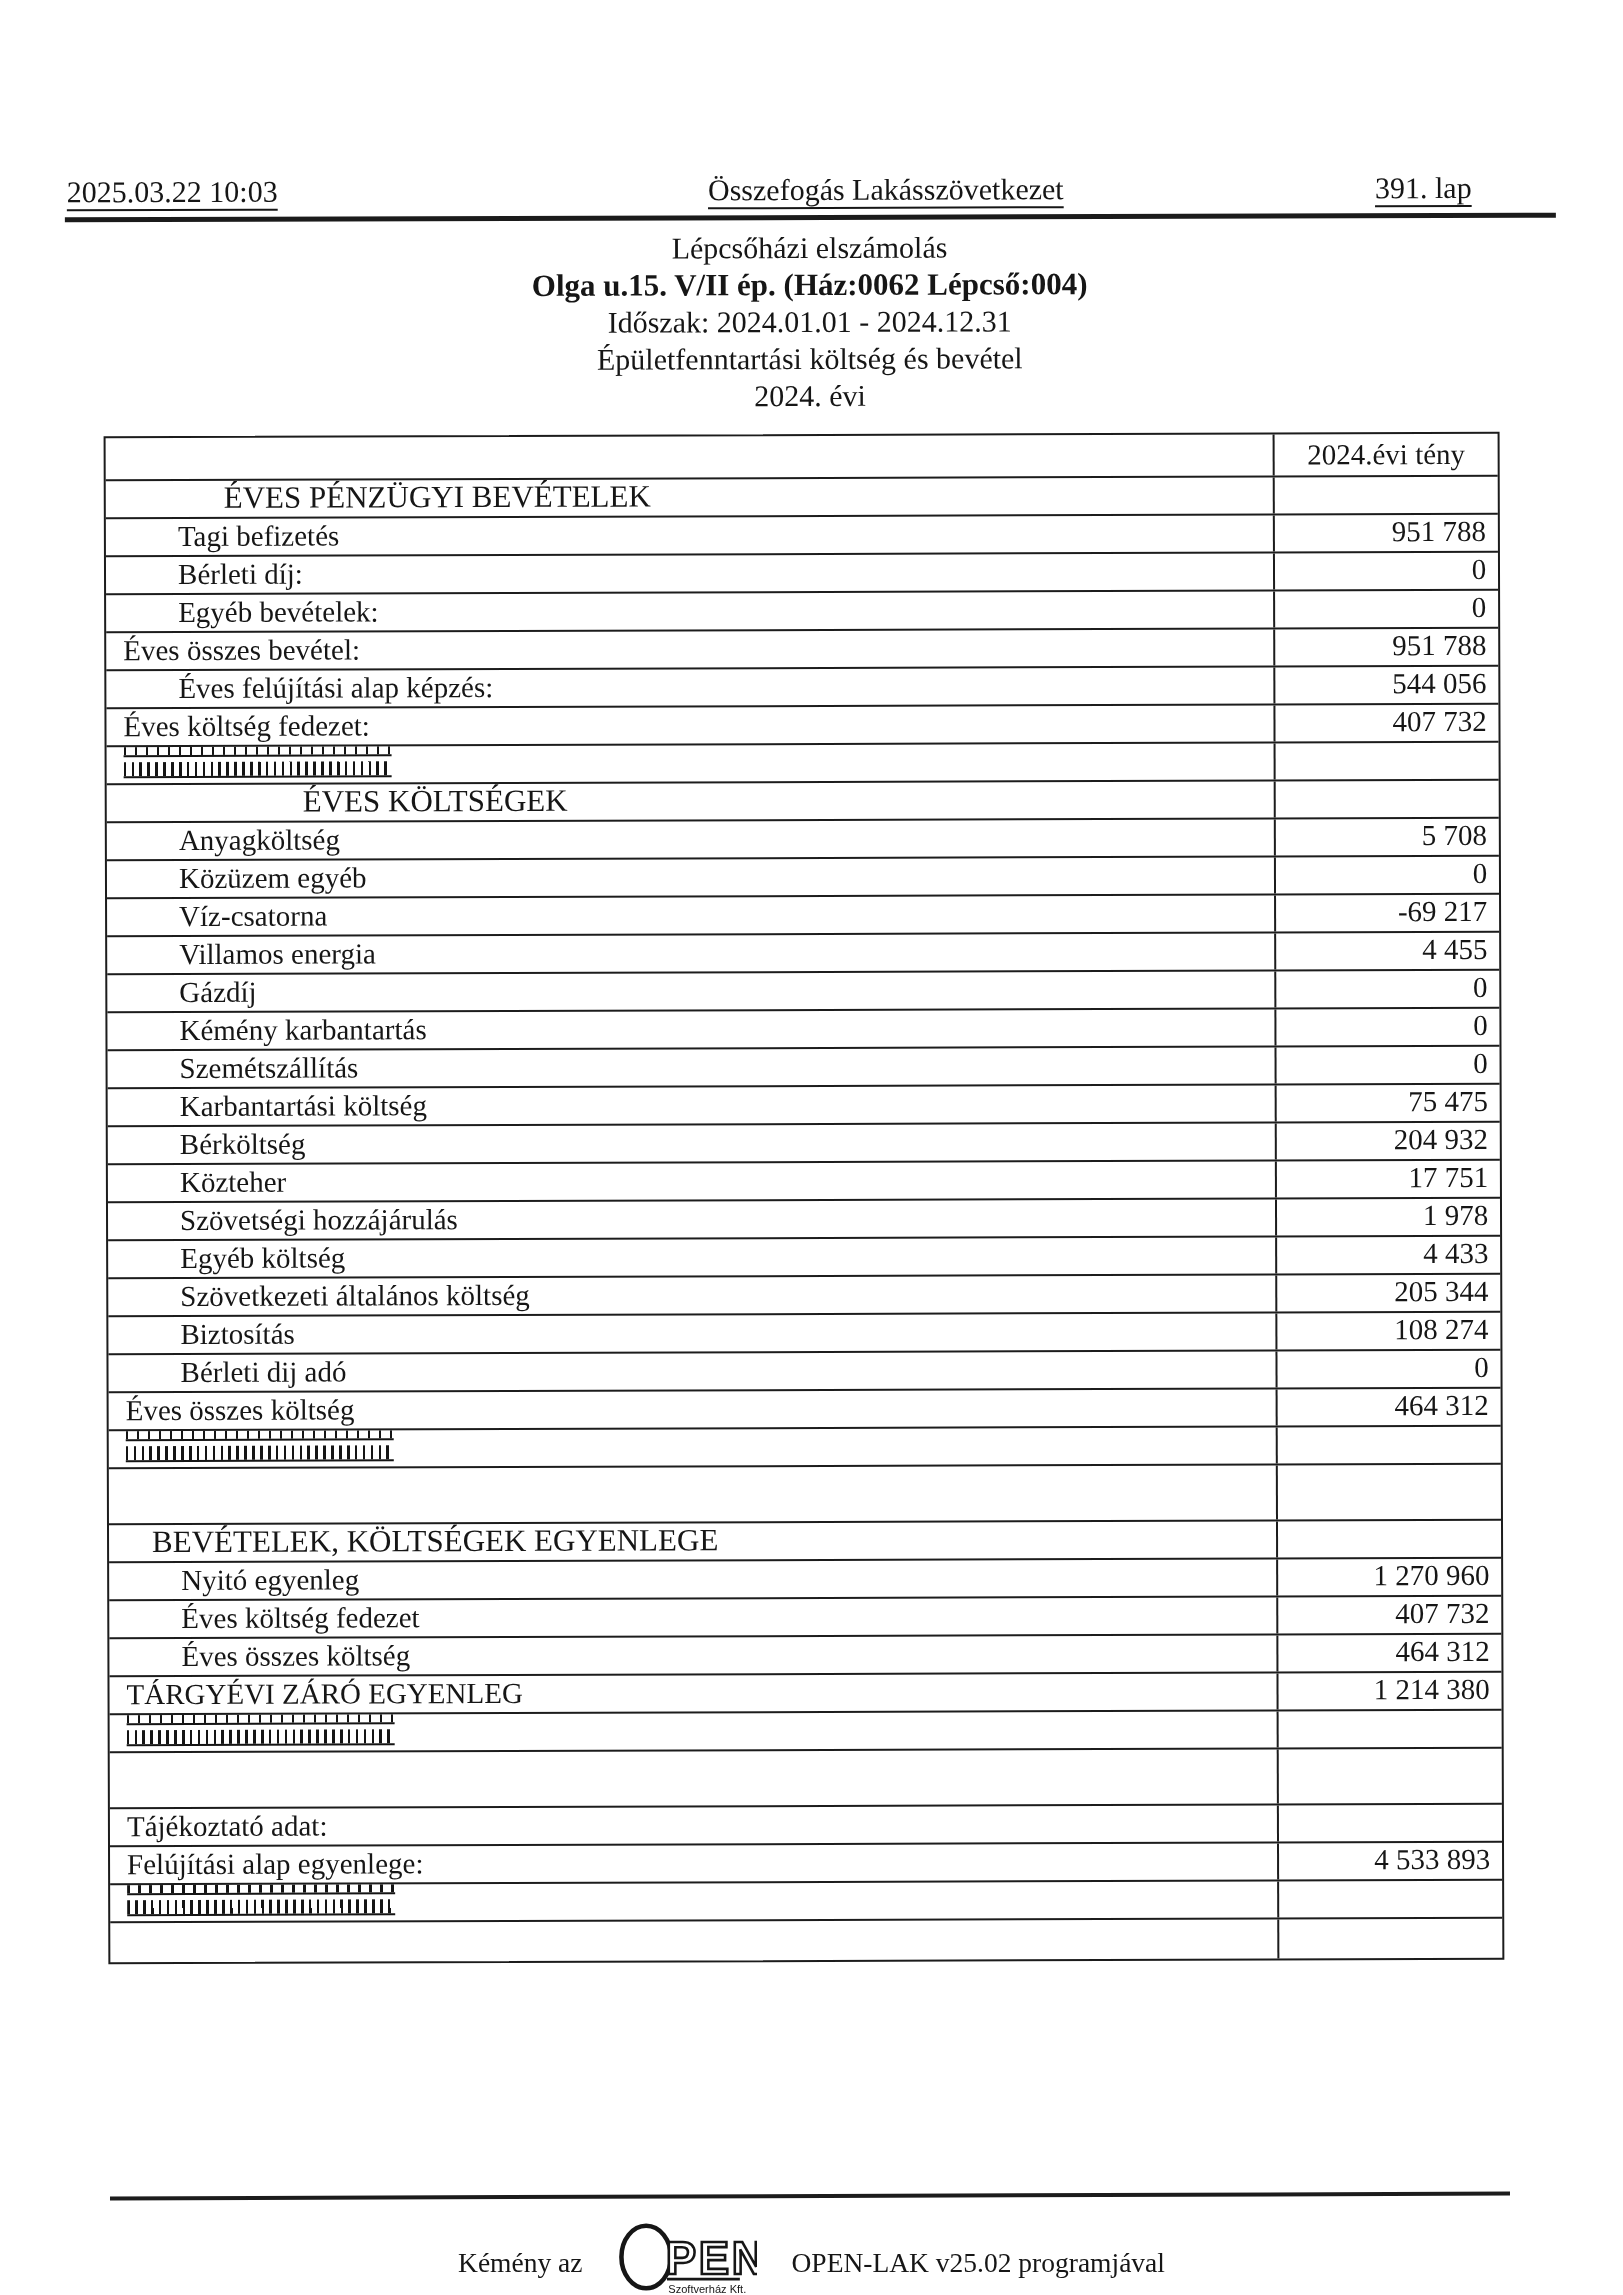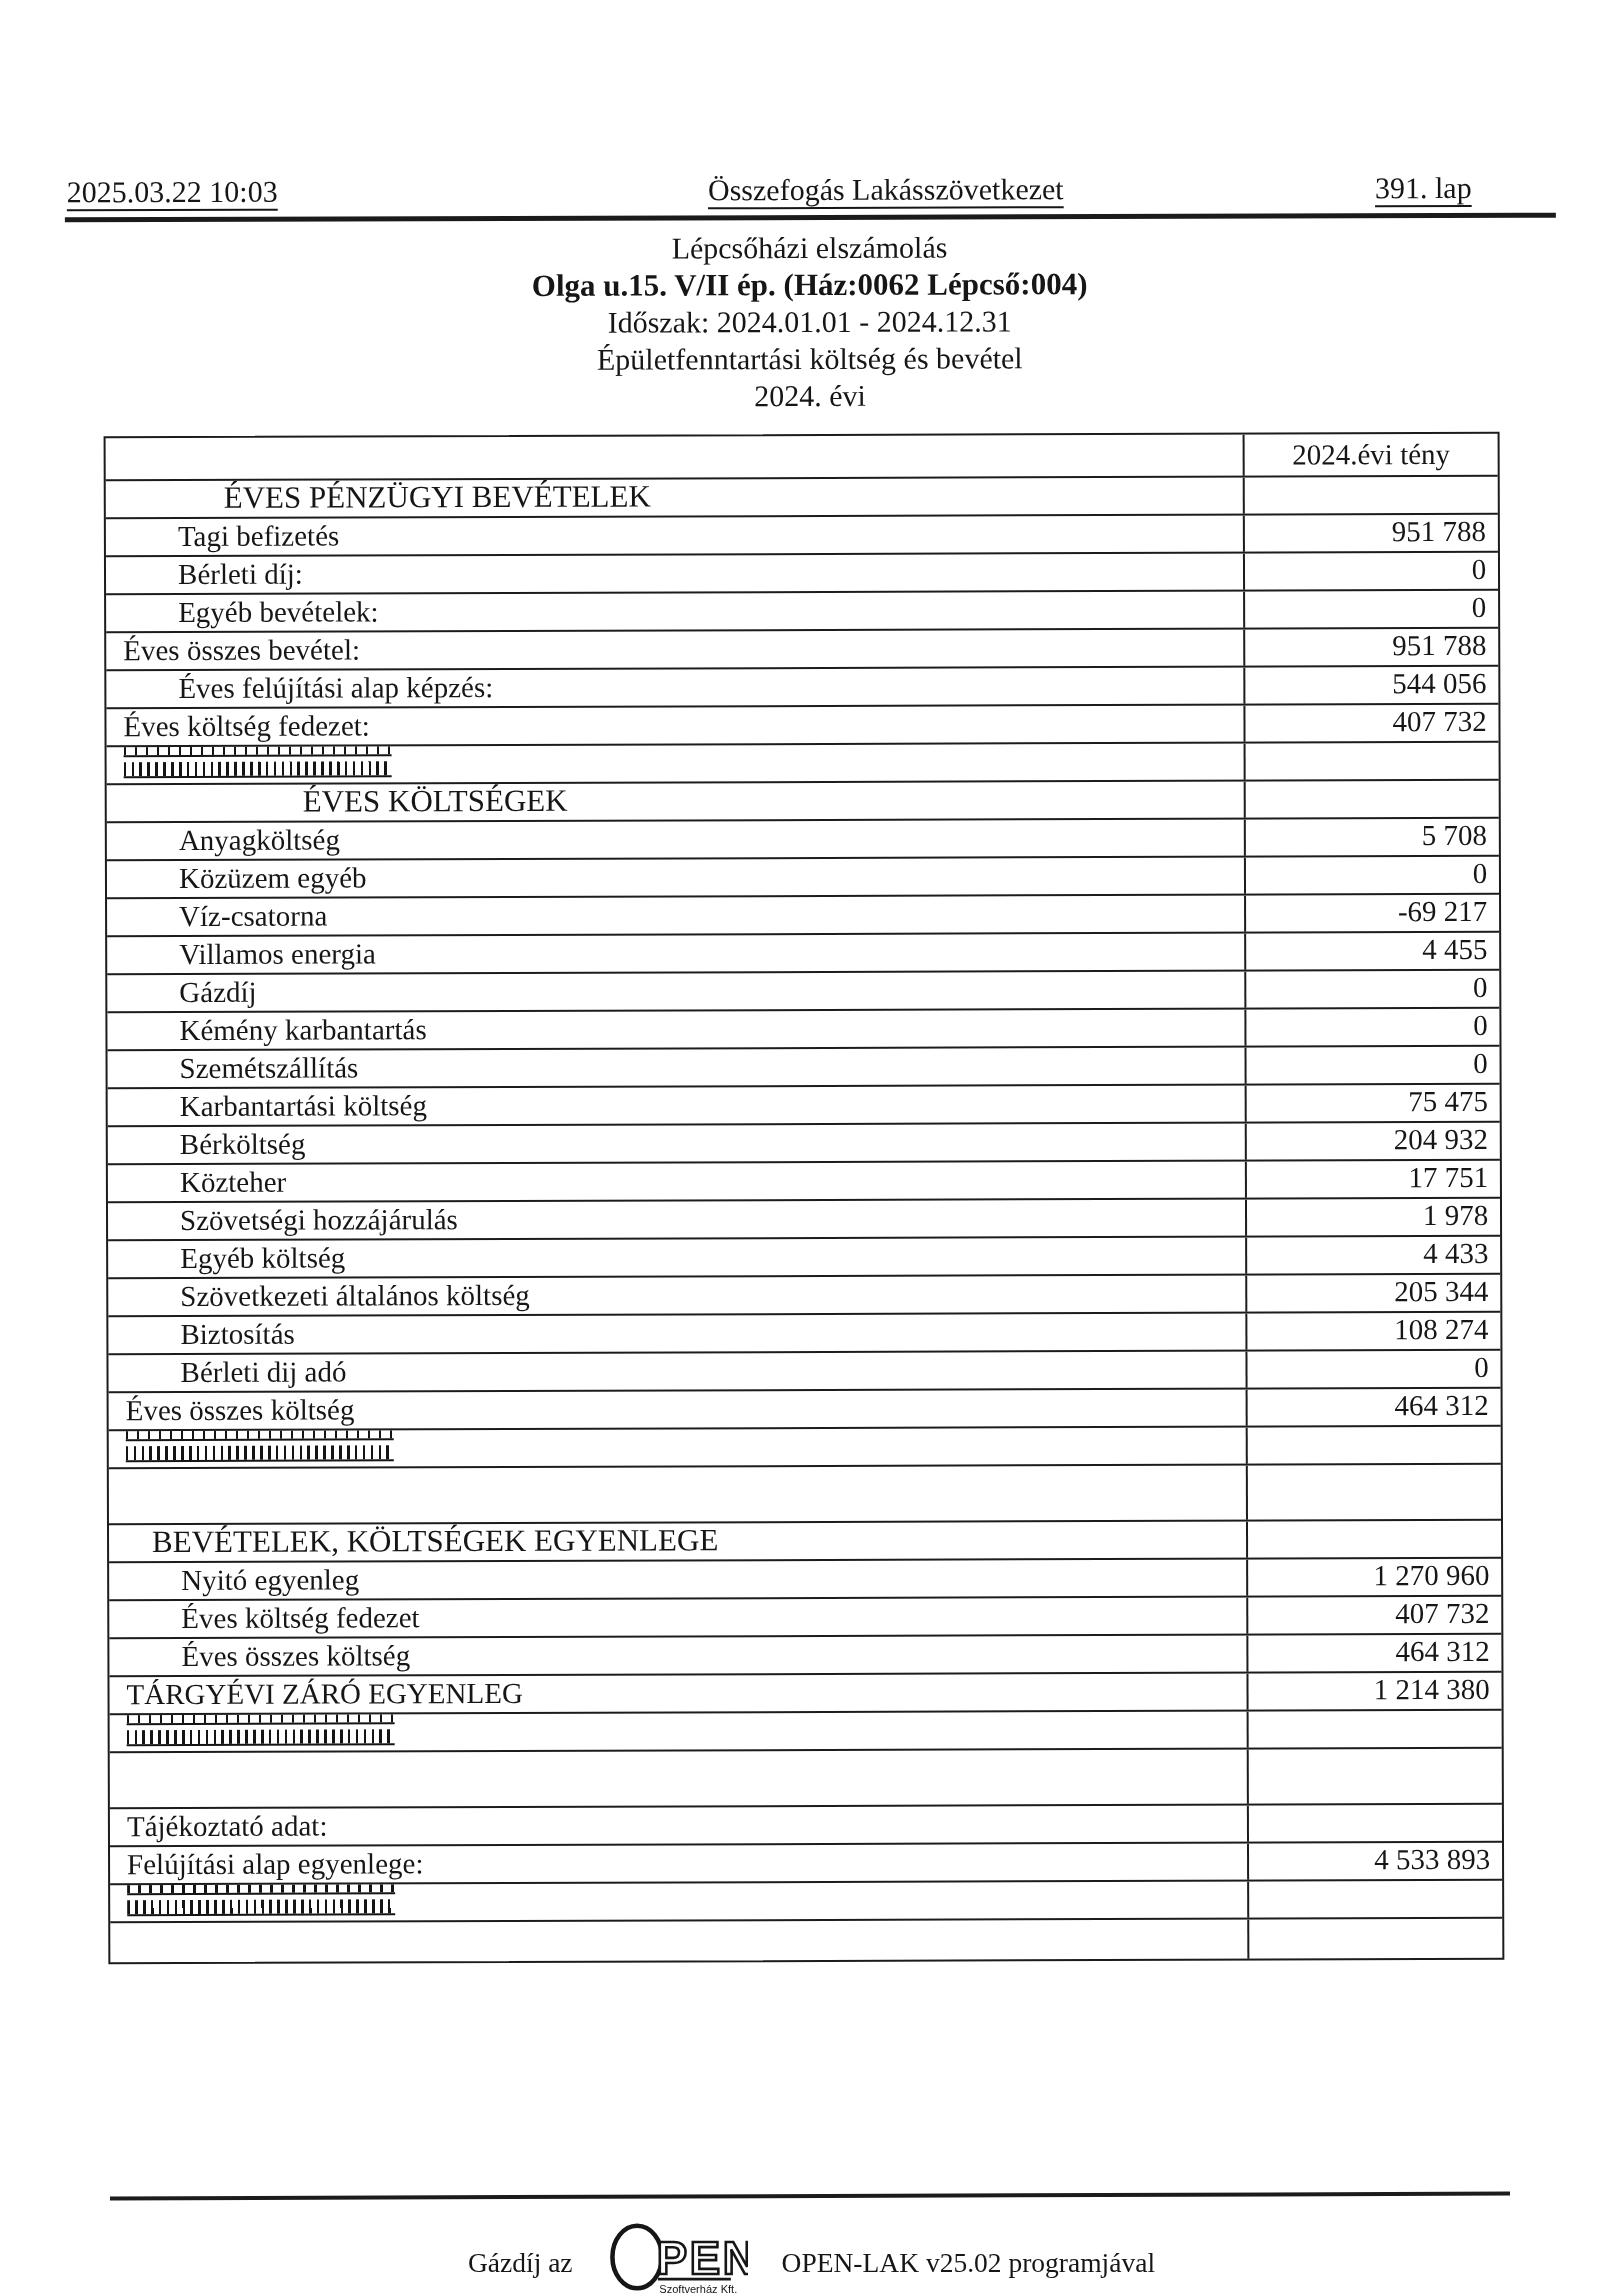--- a/index.html
+++ b/index.html
@@ -62,21 +62,21 @@
   .lcell{
     flex:1;
     display:flex; align-items:flex-end;
     padding:0 0 3.3px 17px;
     border-right:2.6px solid #1c1c1c;
     font-size:29px; line-height:1;
     box-sizing:border-box;
     white-space:nowrap; overflow:hidden;
   }
   .vcell{
-    width:253px;
+    width:223px;
     display:flex; align-items:flex-end; justify-content:flex-end;
     padding:0 11.8px 4.6px 0;
     font-size:29px; line-height:1;
     box-sizing:border-box;
   }
   .row.section .lcell{ font-size:31px; }
   .vcell.vhead{ justify-content:center; align-items:center; padding:0; }
 
   
   .combwrap{ display:flex; flex-direction:column; justify-content:flex-end; padding-bottom:1.3px; }
@@ -303,21 +303,21 @@
             <div class="lcell"></div>
             <div class="vcell"></div>
           </div>
         </div>
     </div>
 
   </div>
 
   <div class="footrule"></div>
   <div class="footer">
-    <span>Gázdíj az</span>
+    <span>Kémény az</span>
     <span class="logo">
       <svg width="141" height="82" viewBox="0 0 216 126" style="font-size:42px">
         <ellipse cx="46" cy="60" rx="38" ry="48" fill="none" stroke="#161616" stroke-width="7"></ellipse>
         <text x="76" y="86" font-family="Liberation Sans, sans-serif" font-weight="bold" font-size="70" fill="#ffffff" stroke="#161616" stroke-width="4" letter-spacing="4">PEN</text>
         <line x1="78" y1="94" x2="190" y2="94" stroke="#161616" stroke-width="4"></line>
         <text x="80" y="116" font-family="Liberation Sans, sans-serif" font-size="17" fill="#161616">Szoftverház Kft.</text>
       </svg>
     </span>
     <span>OPEN-LAK v25.02 programjával</span>
   </div>

